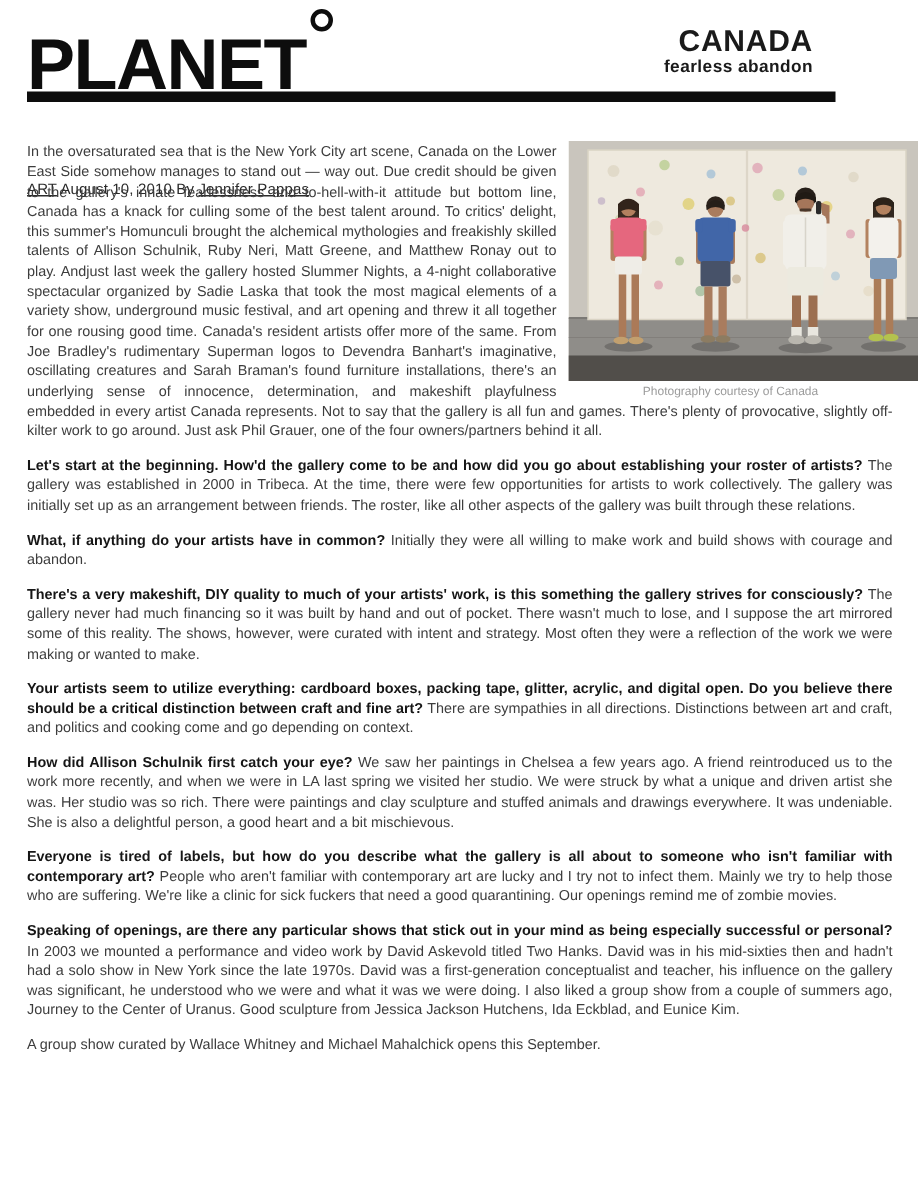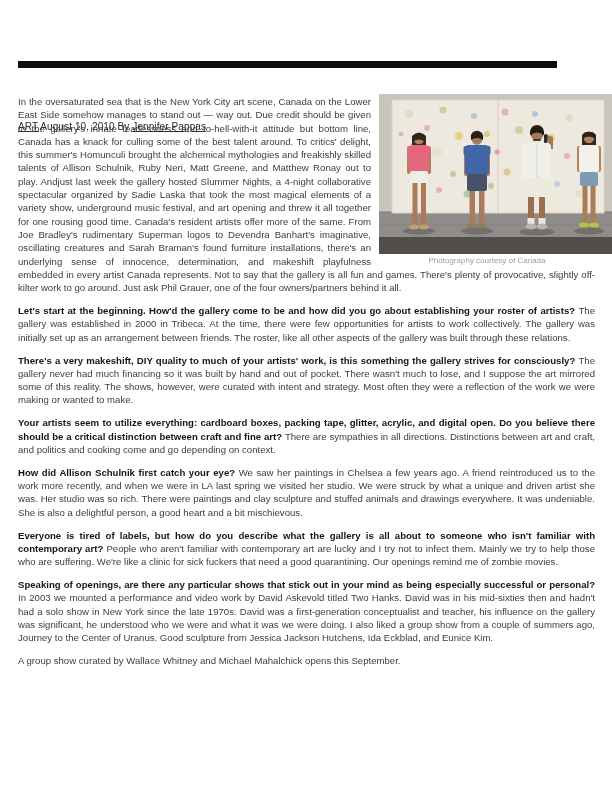--- a/index.html
+++ b/index.html
@@ -52,21 +52,28 @@
     text-align:center; font-size:8px; line-height:10px; color:#9b9b9b;
     pointer-events:none;
   }
   .closing { margin-top:2px; }
 </style>
 </head>
 <body>
 
 <div class="page">
 
+  <div class="masthead">
+    <span class="logo"><span>PLANET</span><span class="degree"></span></span>
+  </div>
   <div class="rule"></div>
+  <div class="brand">
+    <div class="brand-name">CANADA</div>
+    <div class="brand-tag">fearless abandon</div>
+  </div>
 
   <div class="byline">
     <span class="link">ART</span>
     <span>August 10, 2010</span>
     <span>By</span>
     <span class="link">Jennifer Pappas</span>
   </div>
 
   <div class="article">
 
@@ -185,20 +192,21 @@
           <ellipse cx="205" cy="131" rx="5" ry="2.5" fill="#b4c24e"></ellipse>
           <ellipse cx="215" cy="131" rx="5" ry="2.5" fill="#b4c24e"></ellipse>
         </g>
       </svg>
       <div class="photo-caption">Photography courtesy of Canada</div>
     </div>
 
     <p class="intro">In the oversaturated sea that is the New York City art scene, Canada on the Lower East Side somehow manages to stand out — way out. Due credit should be given to the gallery's innate fearlessness and to-hell-with-it attitude but bottom line, Canada has a knack for culling some of the best talent around. To critics' delight, this summer's Homunculi brought the alchemical mythologies and freakishly skilled talents of Allison Schulnik, Ruby Neri, Matt Greene, and Matthew Ronay out to play. Andjust last week the gallery hosted Slummer Nights, a 4-night collaborative spectacular organized by Sadie Laska that took the most magical elements of a variety show, underground music festival, and art opening and threw it all together for one rousing good time. Canada's resident artists offer more of the same. From Joe Bradley's rudimentary Superman logos to Devendra Banhart's imaginative, oscillating creatures and Sarah Braman's found furniture installations, there's an underlying sense of innocence, determination, and makeshift playfulness embedded in every artist Canada represents. Not to say that the gallery is all fun and games. There's plenty of provocative, slightly off-kilter work to go around. Just ask Phil Grauer, one of the four owners/partners behind it all.</p>
 
     <p class="qa"><b>Let's start at the beginning. How'd the gallery come to be and how did you go about establishing your roster of artists?</b><span>The gallery was established in 2000 in Tribeca. At the time, there were few opportunities for artists to work collectively. The gallery was initially set up as an arrangement between friends. The roster, like all other aspects of the gallery was built through these relations.</span></p>
+    <p class="qa"><b>What, if anything do your artists have in common?</b><span>Initially they were all willing to make work and build shows with courage and abandon.</span></p>
     <p class="qa"><b>There's a very makeshift, DIY quality to much of your artists' work, is this something the gallery strives for consciously?</b><span>The gallery never had much financing so it was built by hand and out of pocket. There wasn't much to lose, and I suppose the art mirrored some of this reality. The shows, however, were curated with intent and strategy. Most often they were a reflection of the work we were making or wanted to make.</span></p>
     <p class="qa"><b>Your artists seem to utilize everything: cardboard boxes, packing tape, glitter, acrylic, and digital open. Do you believe there should be a critical distinction between craft and fine art?</b><span>There are sympathies in all directions. Distinctions between art and craft, and politics and cooking come and go depending on context.</span></p>
     <p class="qa"><b>How did Allison Schulnik first catch your eye?</b><span>We saw her paintings in Chelsea a few years ago. A friend reintroduced us to the work more recently, and when we were in LA last spring we visited her studio. We were struck by what a unique and driven artist she was. Her studio was so rich. There were paintings and clay sculpture and stuffed animals and drawings everywhere. It was undeniable. She is also a delightful person, a good heart and a bit mischievous.</span></p>
     <p class="qa"><b>Everyone is tired of labels, but how do you describe what the gallery is all about to someone who isn't familiar with contemporary art?</b><span>People who aren't familiar with contemporary art are lucky and I try not to infect them. Mainly we try to help those who are suffering. We're like a clinic for sick fuckers that need a good quarantining. Our openings remind me of zombie movies.</span></p>
     <p class="qa"><b>Speaking of openings, are there any particular shows that stick out in your mind as being especially successful or personal?</b><span>In 2003 we mounted a performance and video work by David Askevold titled Two Hanks. David was in his mid-sixties then and hadn't had a solo show in New York since the late 1970s. David was a first-generation conceptualist and teacher, his influence on the gallery was significant, he understood who we were and what it was we were doing. I also liked a group show from a couple of summers ago, Journey to the Center of Uranus. Good sculpture from Jessica Jackson Hutchens, Ida Eckblad, and Eunice Kim.</span></p>
 
     <p class="closing">A group show curated by Wallace Whitney and Michael Mahalchick opens this September.</p>
   </div>
 
 </div>

